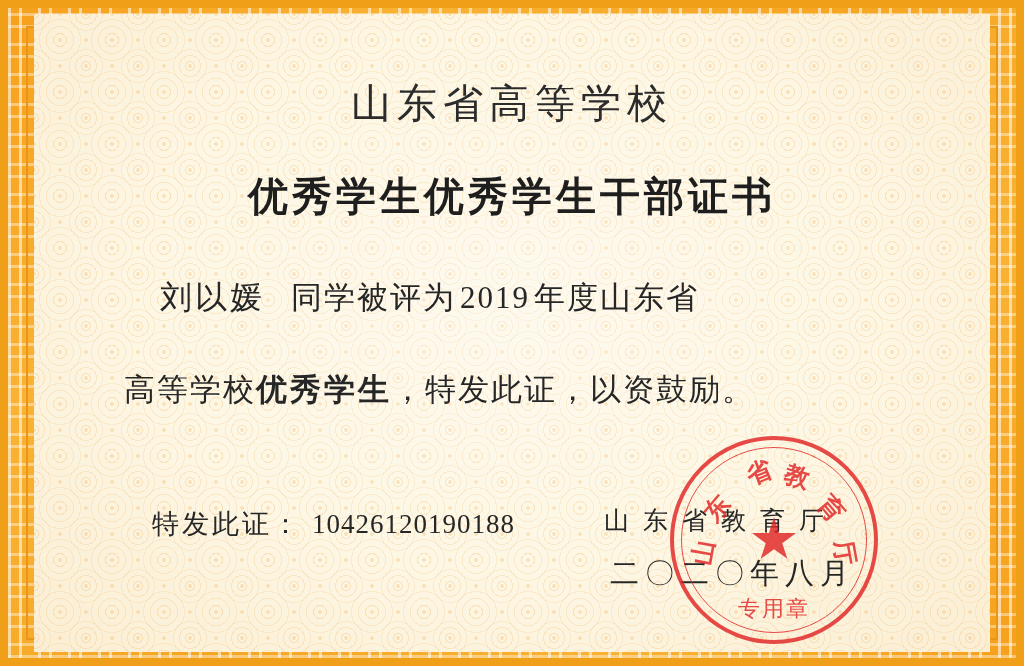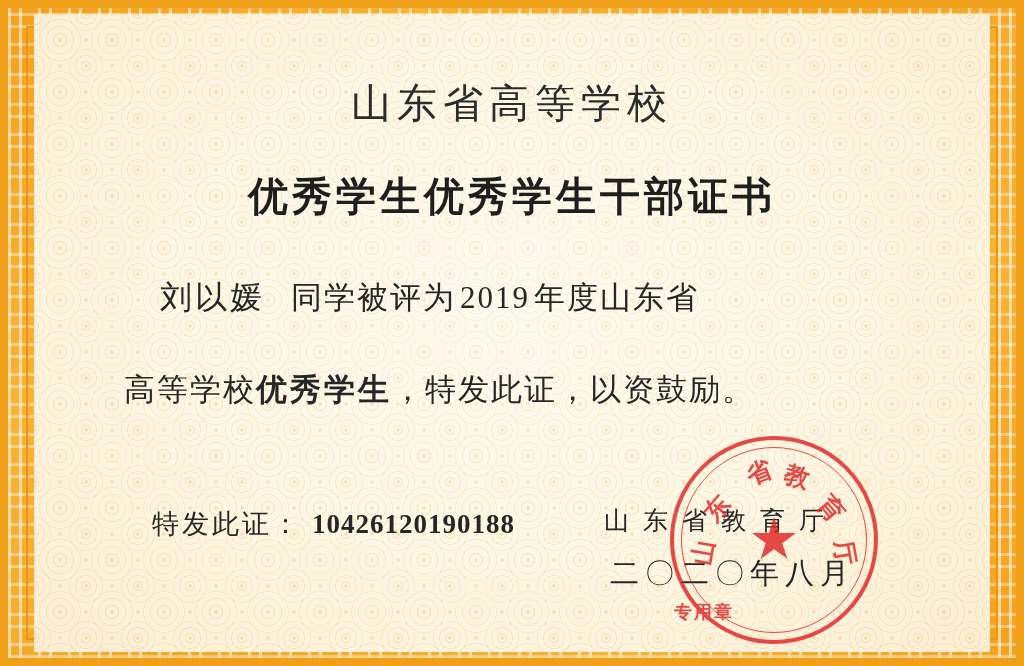--- a/index.html
+++ b/index.html
@@ -147,21 +147,21 @@
   .cert-no {
     position: absolute;
     left: 118px;
     top: 492px;
     font-size: 27px;
     letter-spacing: 1px;
     color: #262626;
     white-space: nowrap;
   }
   .cert-no .label { letter-spacing: 3px; }
-  .cert-no .value { padding-left: 10px; font-weight: bold; }
+  .cert-no .value { padding-left: 10px; }
 
   .issuer {
     position: absolute;
     left: 570px;
     top: 490px;
     font-size: 25px;
     letter-spacing: 14px;
     color: #262626;
     white-space: nowrap;
   }
@@ -220,24 +220,25 @@
     position: absolute;
     width: 30px;
     text-align: center;
     transform-origin: center center;
   }
   .seal-bottom {
     position: absolute;
     left: 0;
     bottom: 16px;
     width: 200px;
+    text-align: center;
     color: #e02020;
-    font-size: 18px;
+    font-size: 22px;
     letter-spacing: 2px;
-    font-weight: bold;
+    font-weight: normal;
   }
 </style>
 </head>
 <body>
 
 <div class="certificate">
   <div class="frame-band"></div>
   <div class="frame-inner-line"></div>
 
   <div class="paper">

